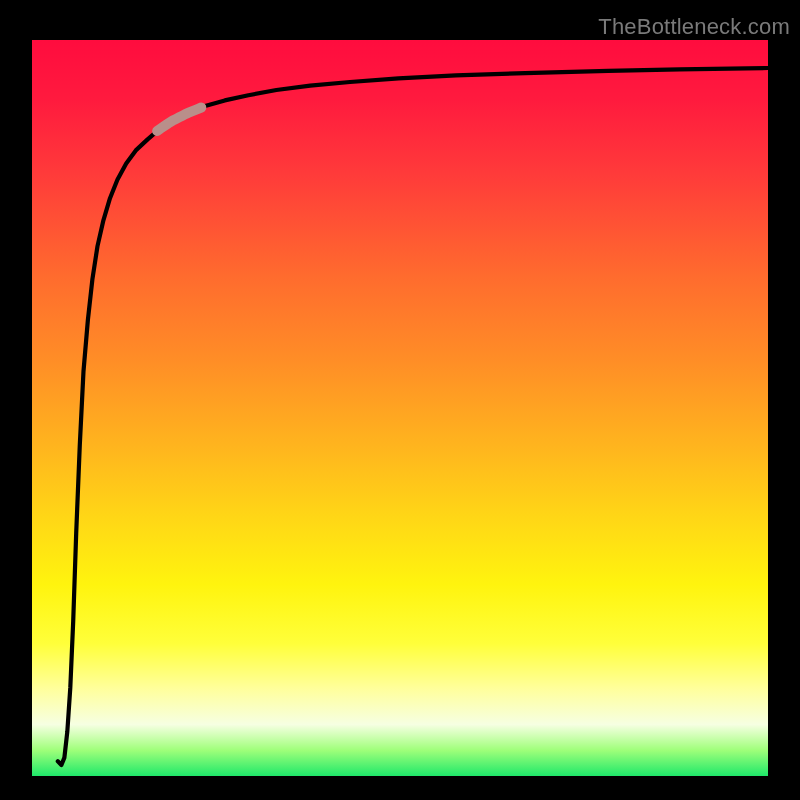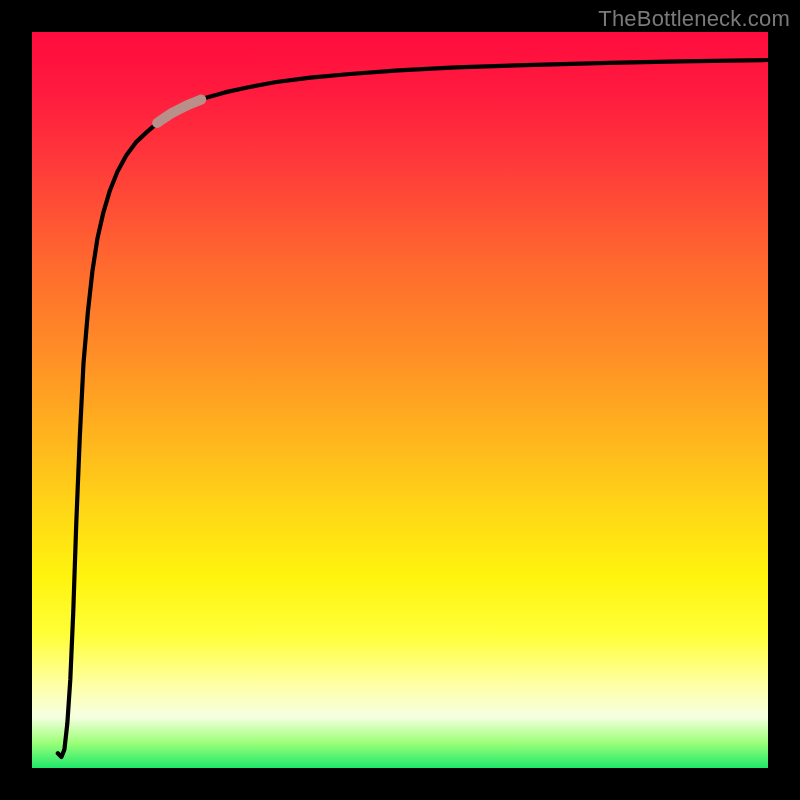--- a/index.html
+++ b/index.html
@@ -7,21 +7,21 @@
     padding: 0;
     width: 800px;
     height: 800px;
     background: #000000;
     overflow: hidden;
     font-family: Arial, Helvetica, sans-serif;
   }
   .frame {
     position: absolute;
     left: 0;
-    top: 0;
+    top: 8px;
     width: 800px;
     height: 600px;
     background: #000000;
   }
   .plot-area {
     position: absolute;
     left: 32px;
     top: 32px;
     width: 736px;
     height: 736px;

